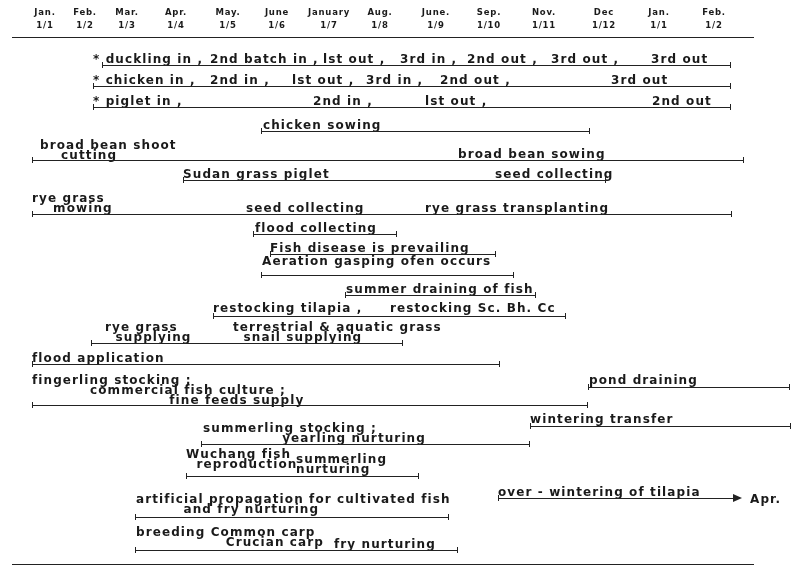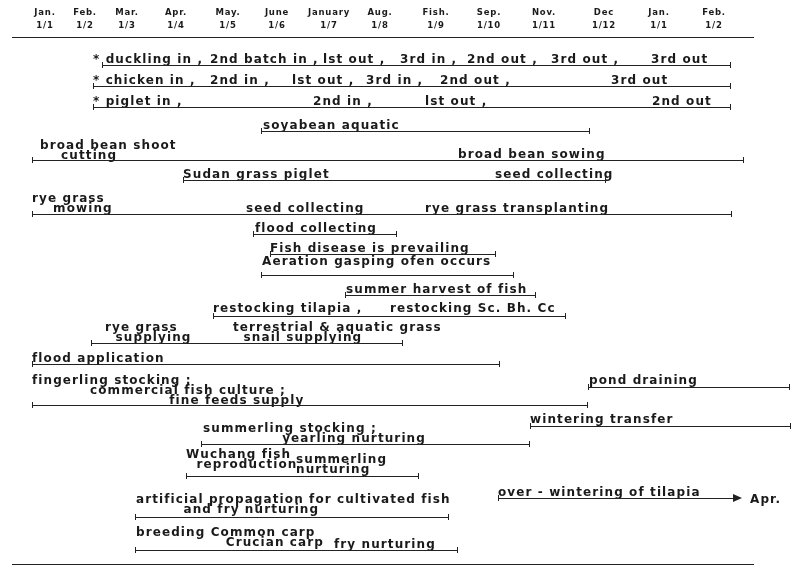--- a/index.html
+++ b/index.html
@@ -48,21 +48,21 @@
     </div>
   <div class="month" style="left:307px">
       <div>January</div>
       <div>1/7</div>
     </div>
   <div class="month" style="left:358px">
       <div>Aug.</div>
       <div>1/8</div>
     </div>
   <div class="month" style="left:414px">
-      <div>Fish.</div>
+      <div>June.</div>
       <div>1/9</div>
     </div>
   <div class="month" style="left:467px">
       <div>Sep.</div>
       <div>1/10</div>
     </div>
   <div class="month" style="left:522px">
       <div>Nov.</div>
       <div>1/11</div>
     </div>
@@ -113,21 +113,21 @@
   <span class="lbl" style="left:93px; top:96px">* piglet in ,</span>
   <span class="lbl" style="left:313px; top:96px">2nd in ,</span>
   <span class="lbl" style="left:425px; top:96px">lst out ,</span>
   <span class="lbl" style="left:652px; top:96px">2nd out</span>
   <div class="bar" style="left:93px; width:638px; top:107px">
       <span class="tl"></span>
       <span class="tr"></span>
     </div>
 </div>
 
-<span class="lbl" style="left:263px; top:120px">soyabean aquatic</span>
+<span class="lbl" style="left:263px; top:120px">chicken sowing</span>
 <div class="bar" style="left:261px; width:329px; top:131px">
     <span class="tl"></span>
     <span class="tr"></span>
   </div>
 
 <span class="lbl" style="left:40px; top:140px">broad bean shoot
     cutting</span>
 <span class="lbl" style="left:458px; top:149px">broad bean sowing</span>
 <div class="bar" style="left:32px; width:712px; top:160px">
     <span class="tl"></span>
@@ -161,21 +161,21 @@
     <span class="tl"></span>
     <span class="tr"></span>
   </div>
 
 <span class="lbl" style="left:262px; top:256px">Aeration gasping ofen occurs</span>
 <div class="bar" style="left:261px; width:253px; top:275px">
     <span class="tl"></span>
     <span class="tr"></span>
   </div>
 
-<span class="lbl" style="left:346px; top:284px">summer harvest of fish</span>
+<span class="lbl" style="left:346px; top:284px">summer draining of fish</span>
 <div class="bar" style="left:345px; width:191px; top:295px">
     <span class="tl"></span>
     <span class="tr"></span>
   </div>
 
 <span class="lbl" style="left:213px; top:303px">restocking tilapia ,</span>
 <span class="lbl" style="left:390px; top:303px">restocking Sc. Bh. Cc</span>
 <div class="bar" style="left:213px; width:353px; top:316px">
     <span class="tl"></span>
     <span class="tr"></span>

